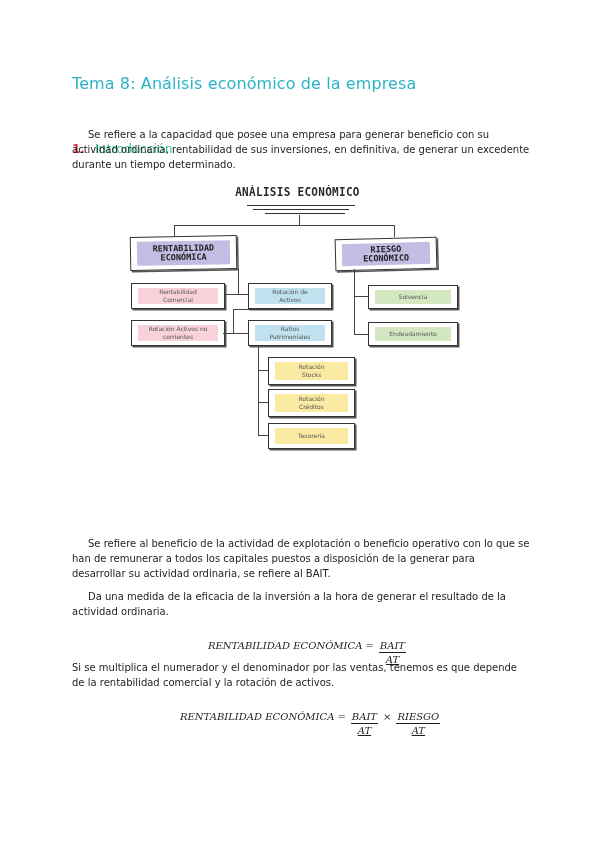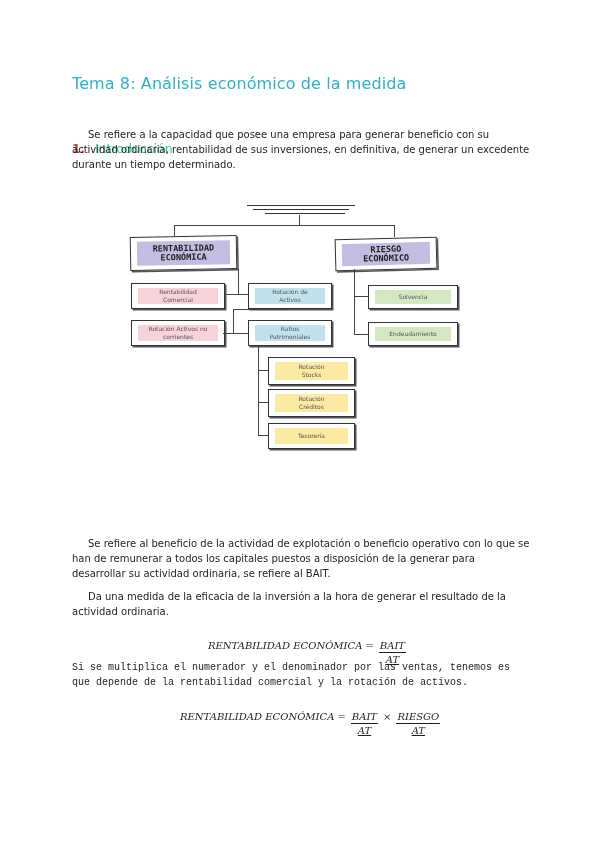--- a/index.html
+++ b/index.html
@@ -42,28 +42,29 @@
   .frac { display: inline-flex; flex-direction: column; align-items: center; margin: 0 2px; }
   .frac .n { border-bottom: 1px solid #1e1e1e; padding: 0 1px 1px; margin-top: 15px; }
   .frac .d { padding-top: 1px; text-decoration: underline; }
   .op { margin: 0 3px; font-style: normal; }
 </style>
 </head>
 <body>
 
 <div class="page">
 
-  <div class="title">Tema 8: Análisis económico de la medida</div>
+  <div class="title">Tema 8: Análisis económico de la empresa</div>
 
   <div class="h2" style="top:101px;">
     <span class="num">1.</span><span>Introducción</span>
   </div>
   <div class="para indent" style="top:127px;">Se refiere a la capacidad que posee una empresa para generar beneficio con su actividad ordinaria, rentabilidad de sus inversiones, en definitiva, de generar un excedente durante un tiempo determinado.</div>
 
   <div class="diagram">
+    <div class="d-title">ANÁLISIS ECONÓMICO</div>
     <div class="d-squiggle" style="left:122px; top:22px; width:108px;"></div>
     <div class="d-squiggle" style="left:128px; top:26px; width:96px;"></div>
     <div class="d-squiggle" style="left:140px; top:30px; width:80px;"></div>
 
     <div class="line" style="left:174px; top:32px; width:1.3px; height:10px;"></div>
     <div class="line" style="left:49px; top:42px; width:220px; height:1.3px;"></div>
     <div class="line" style="left:49px; top:42px; width:1.3px; height:12px;"></div>
     <div class="line" style="left:269px; top:42px; width:1.3px; height:12px;"></div>
 
     <div class="box big" style="left:5px; top:53px; width:105px; height:32px; transform:rotate(-1deg);">
@@ -134,21 +135,21 @@
 
   <div class="formula" style="left:208px; top:625px;">
     <span>RENTABILIDAD ECONÓMICA</span>
     <span class="op">=</span>
     <span class="frac">
       <span class="n">BAIT</span>
       <span class="d">AT</span>
     </span>
   </div>
 
-  <div class="para" style="top:660px;font-family:Liberation Mono, monospace;">Si se multiplica el numerador y el denominador por las ventas, tenemos es que depende de la rentabilidad comercial y la rotación de activos.</div>
+  <div class="para" style="top:660px;">Si se multiplica el numerador y el denominador por las ventas, tenemos es que depende de la rentabilidad comercial y la rotación de activos.</div>
 
   <div class="formula" style="left:180px; top:696px;">
     <span>RENTABILIDAD ECONÓMICA</span>
     <span class="op">=</span>
     <span class="frac">
       <span class="n">BAIT</span>
       <span class="d">AT</span>
     </span>
     <span class="op">×</span>
     <span class="frac">

